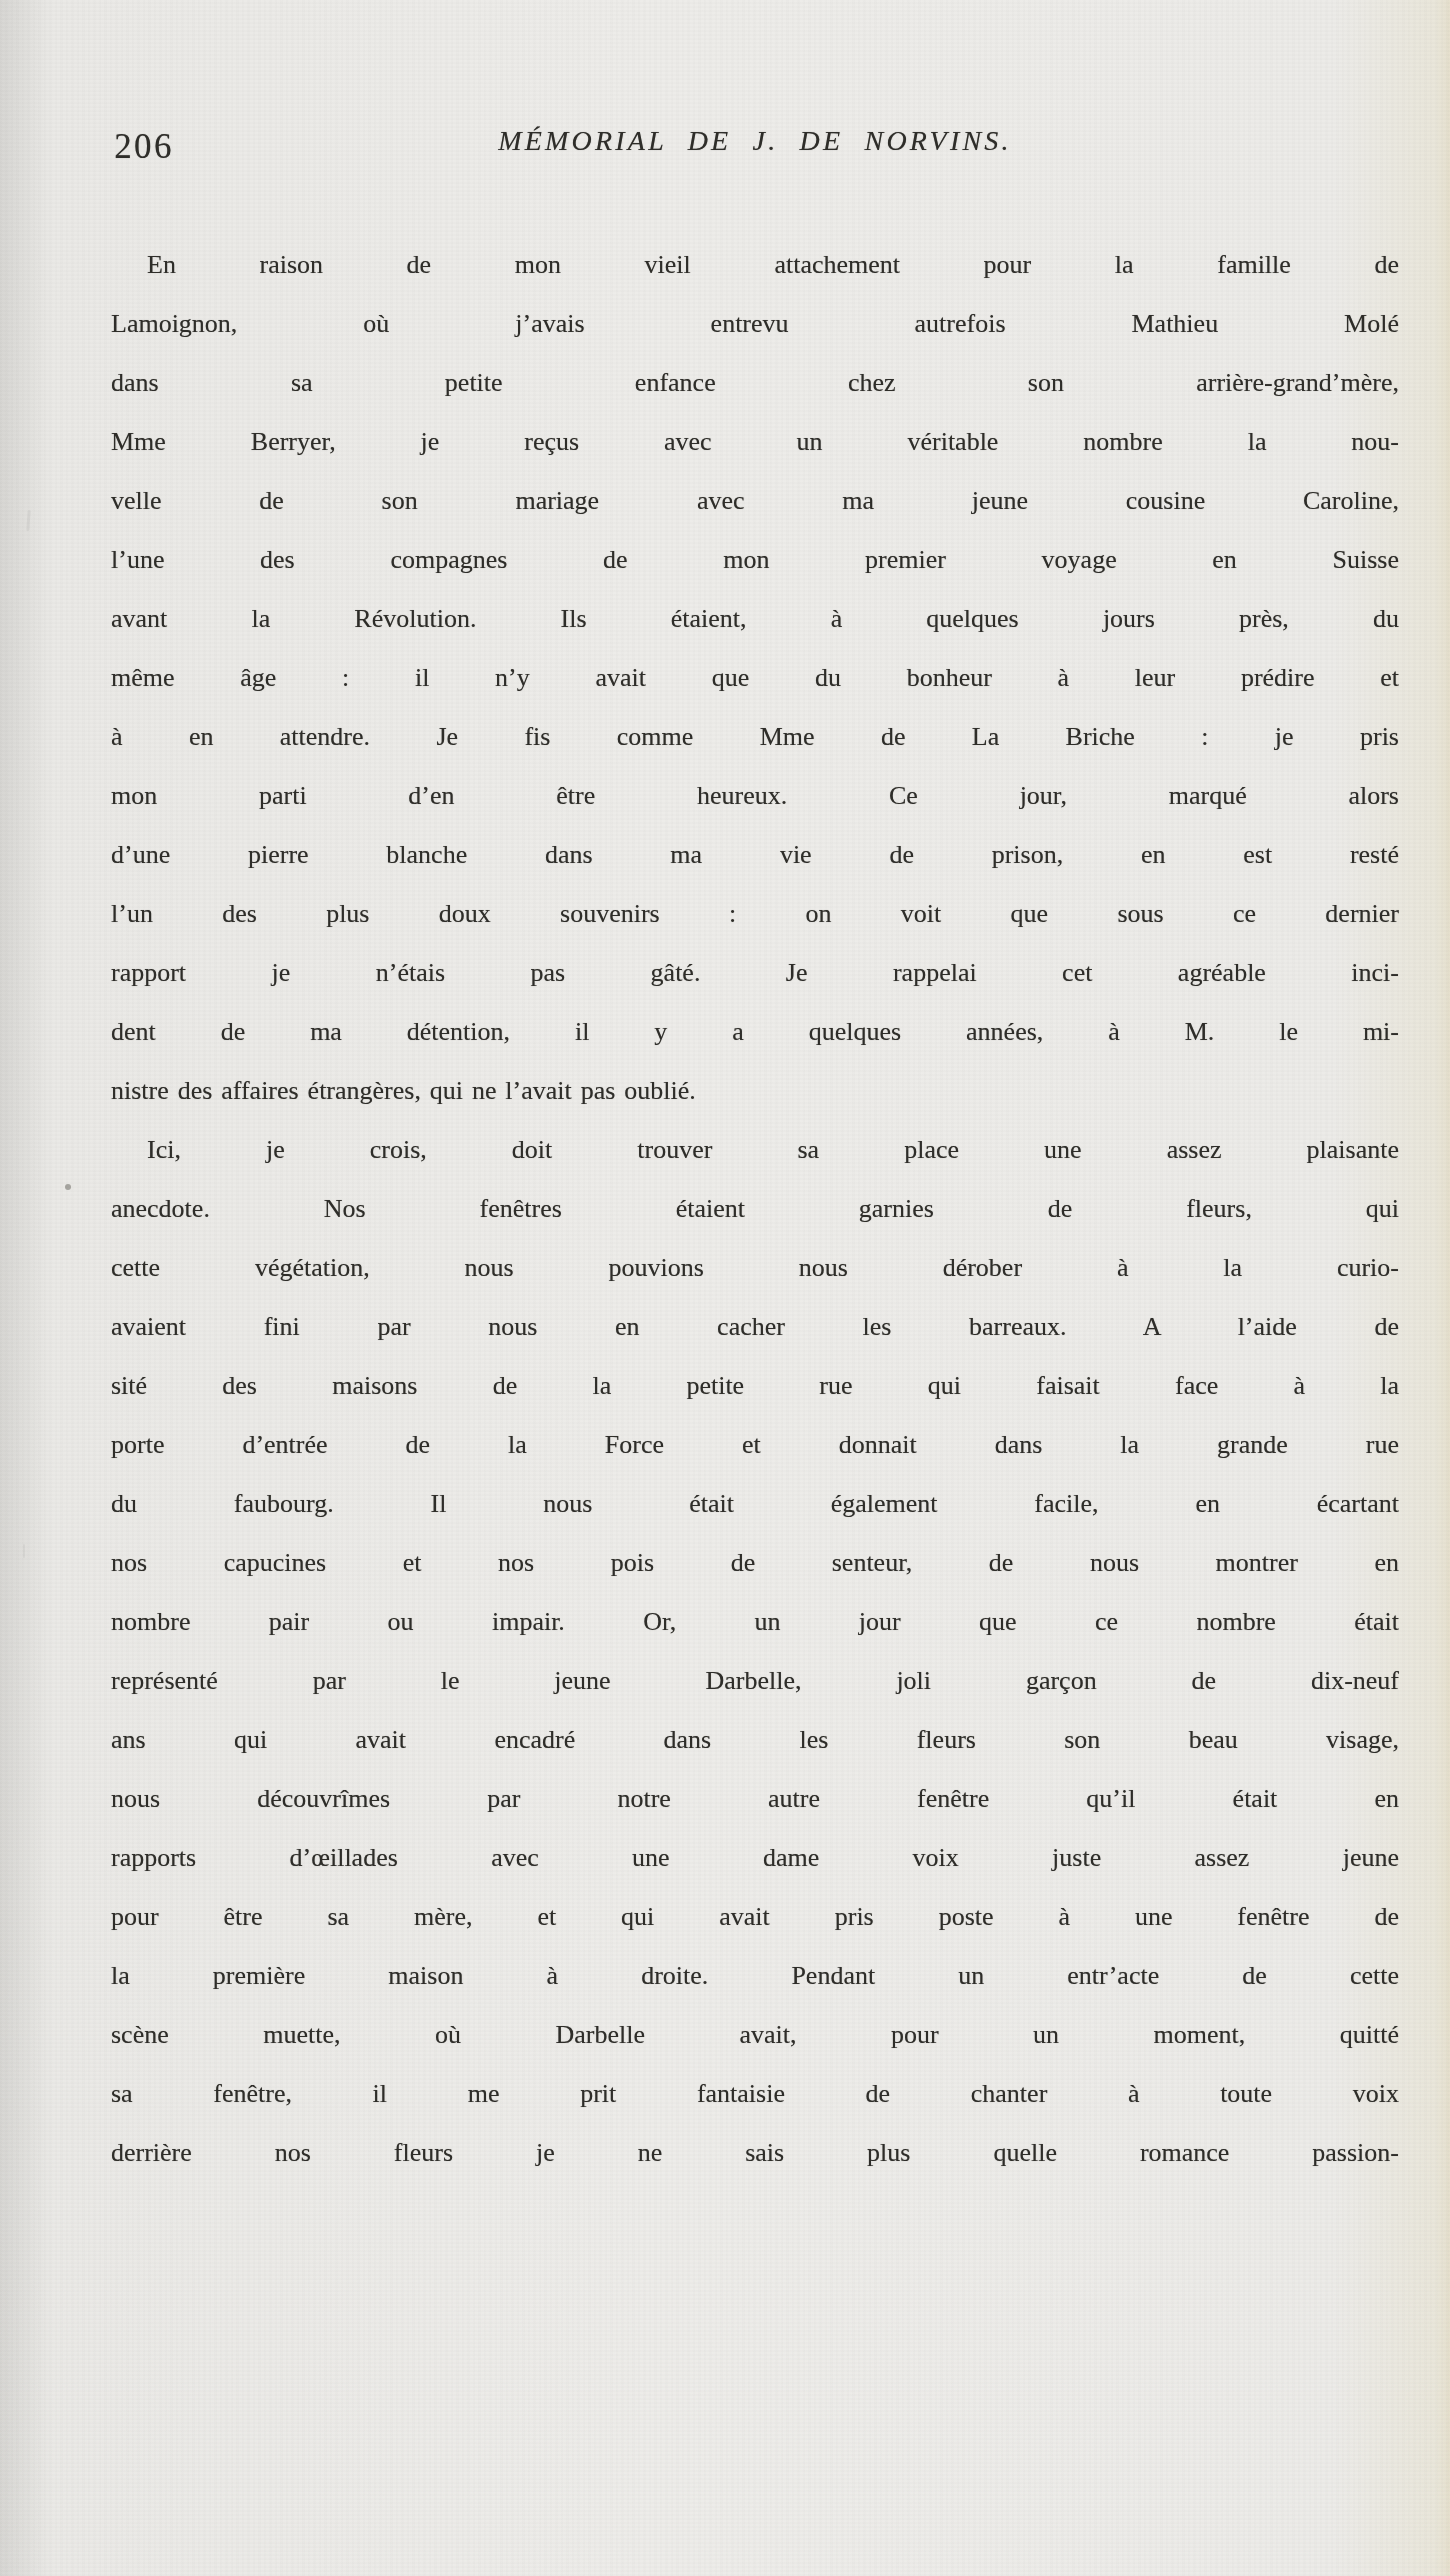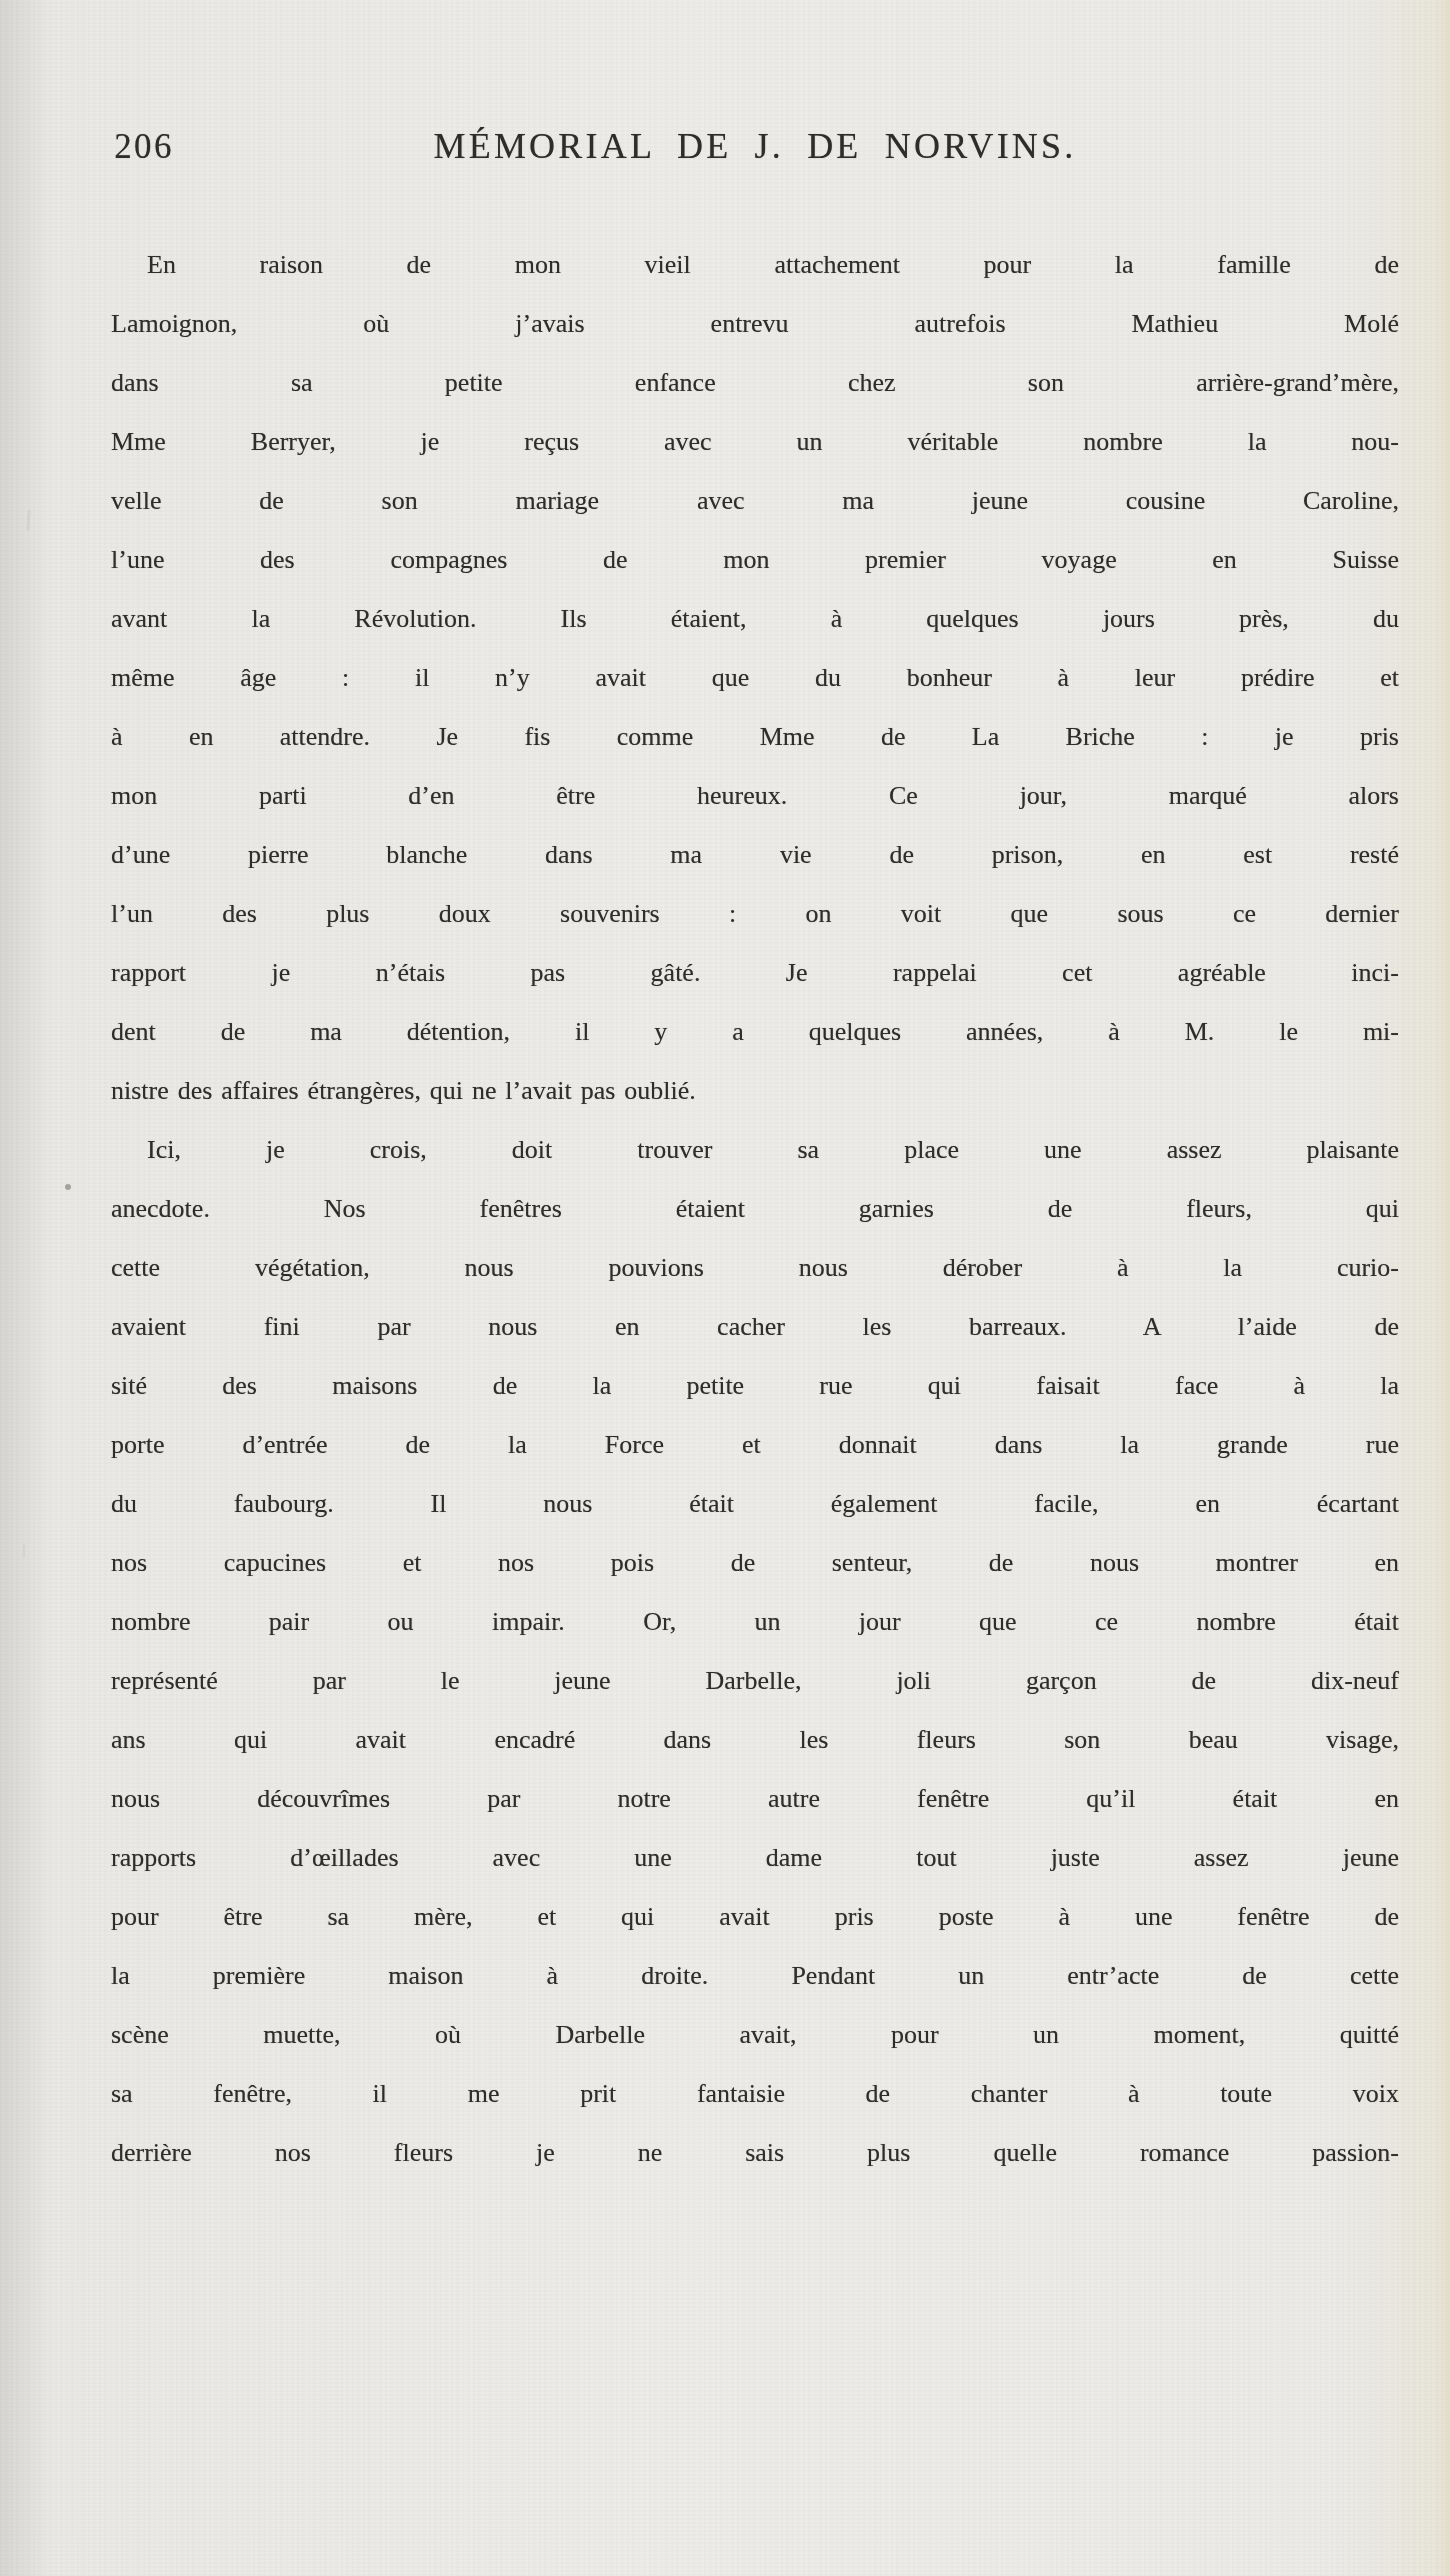--- a/index.html
+++ b/index.html
@@ -34,23 +34,24 @@
     position:absolute;top:125px;left:111px;width:1288px;height:47px;
     text-align:center;
   }
   .pagenum{
     position:absolute;left:3.2px;top:2.4px;
     font-size:35px;letter-spacing:2.4px;
     text-shadow:0 0 0.8px rgba(46,45,41,.5);
   }
   .title{
     display:inline-block;
-    font-size:36px;letter-spacing:3.2px;word-spacing:11px;
+    font-size:28px;letter-spacing:3.2px;word-spacing:11px;
     text-shadow:0 0 0.8px rgba(46,45,41,.5);
     white-space:nowrap;
+    font-style:italic;
   }
   .textbody{
     position:absolute;top:235px;left:111px;width:1288px;
   }
   .line{
     height:59px;line-height:59px;
     font-size:26px;
     word-spacing:2.4px;
     text-align:justify;
     text-align-last:justify;
@@ -94,21 +95,21 @@
       <div class="line">cette végétation, nous pouvions nous dérober à la curio-</div>
       <div class="line">avaient fini par nous en cacher les barreaux. A l’aide de</div>
       <div class="line">sité des maisons de la petite rue qui faisait face à la</div>
       <div class="line">porte d’entrée de la Force et donnait dans la grande rue</div>
       <div class="line">du faubourg. Il nous était également facile, en écartant</div>
       <div class="line">nos capucines et nos pois de senteur, de nous montrer en</div>
       <div class="line">nombre pair ou impair. Or, un jour que ce nombre était</div>
       <div class="line">représenté par le jeune Darbelle, joli garçon de dix-neuf</div>
       <div class="line">ans qui avait encadré dans les fleurs son beau visage,</div>
       <div class="line">nous découvrîmes par notre autre fenêtre qu’il était en</div>
-      <div class="line">rapports d’œillades avec une dame tout juste assez jeune</div>
+      <div class="line">rapports d’œillades avec une dame voix juste assez jeune</div>
       <div class="line">pour être sa mère, et qui avait pris poste à une fenêtre de</div>
       <div class="line">la première maison à droite. Pendant un entr’acte de cette</div>
       <div class="line">scène muette, où Darbelle avait, pour un moment, quitté</div>
       <div class="line">sa fenêtre, il me prit fantaisie de chanter à toute voix</div>
       <div class="line">derrière nos fleurs je ne sais plus quelle romance passion-</div>
     </div>
 
   <span class="speck s1"></span>
   <span class="speck s2"></span>
   <span class="speck s3"></span>

